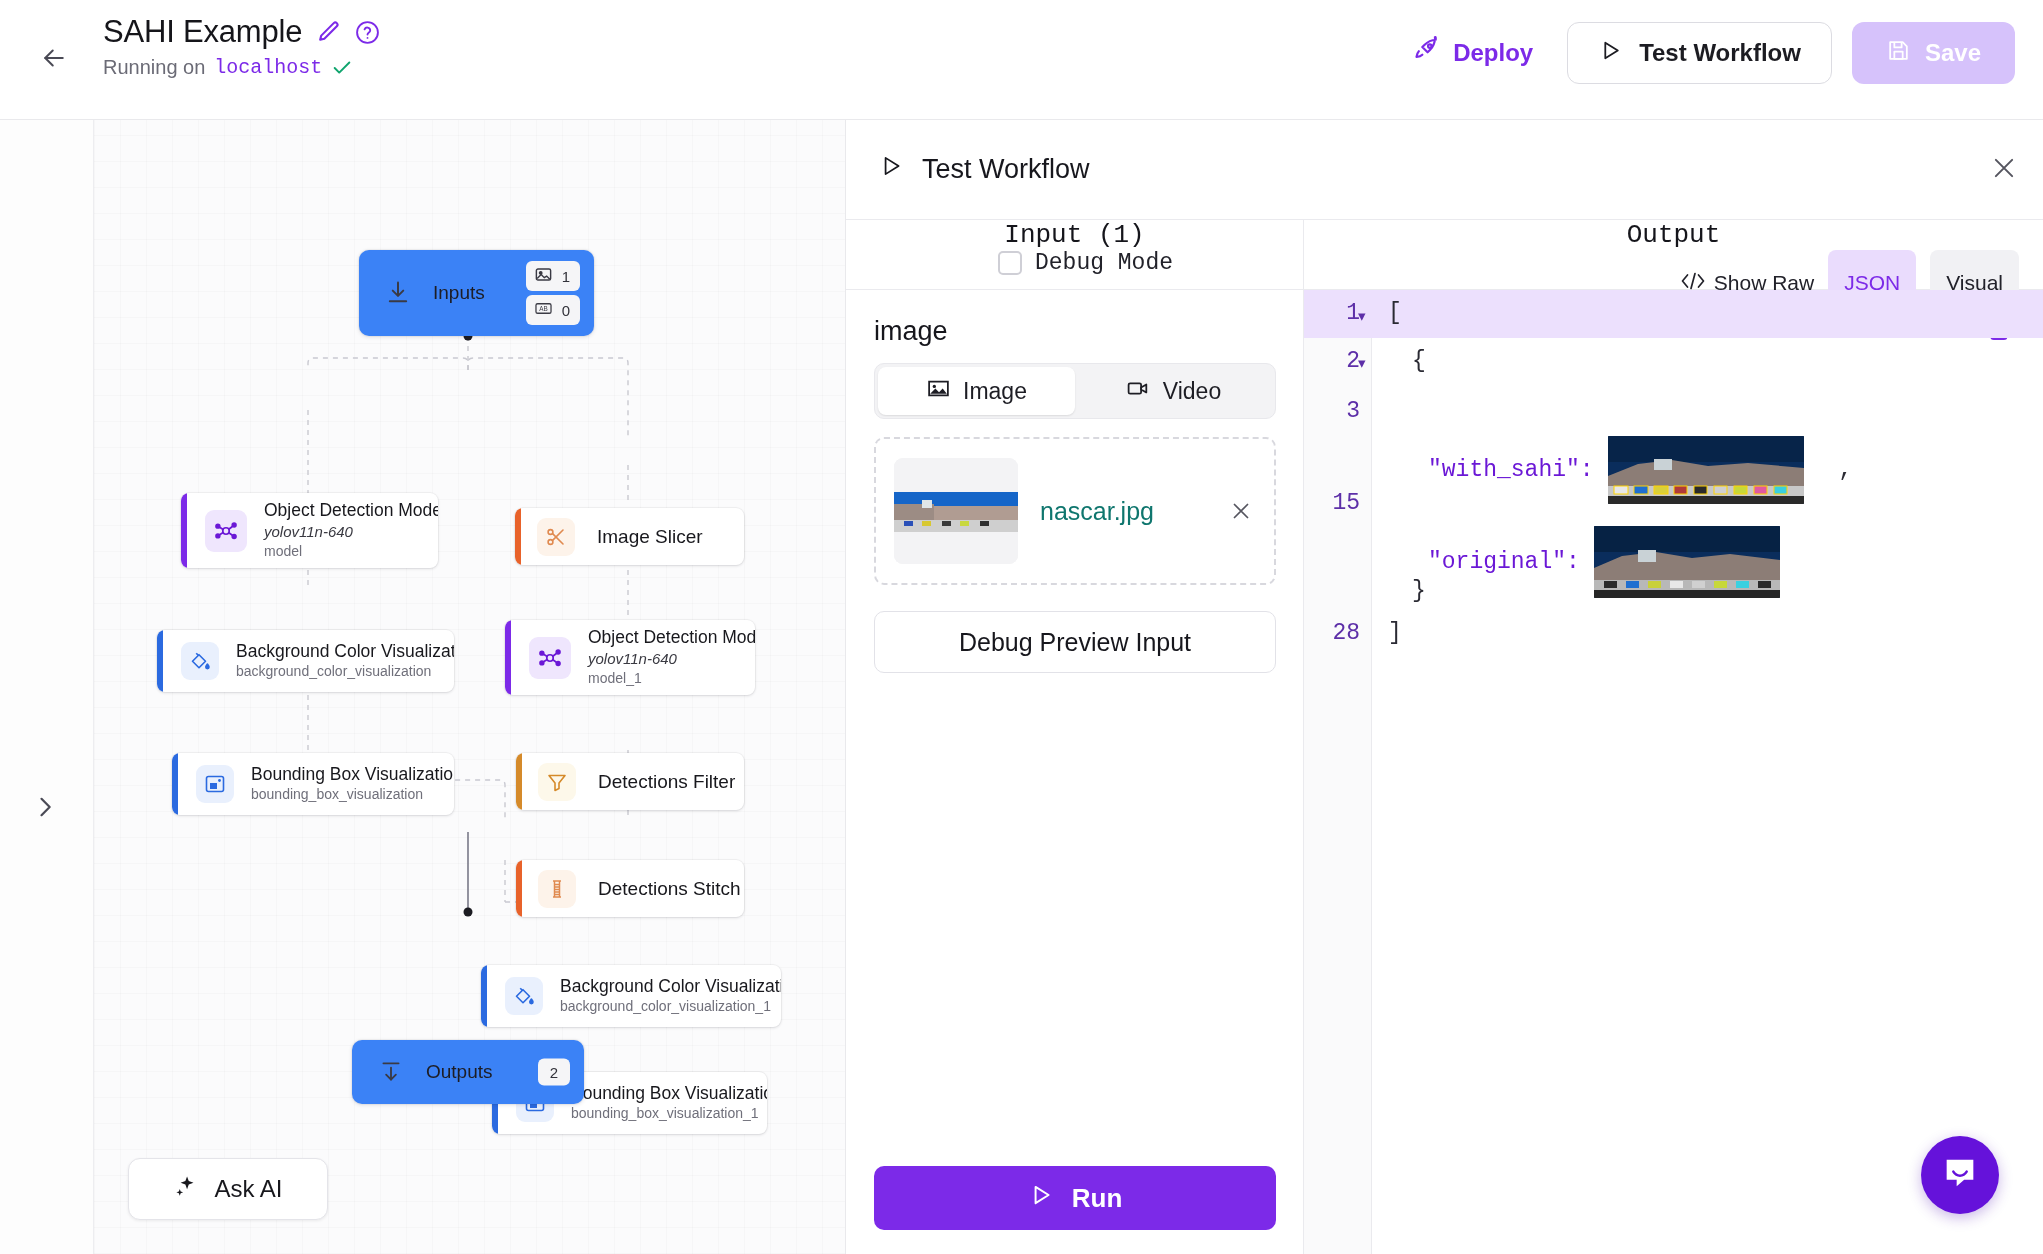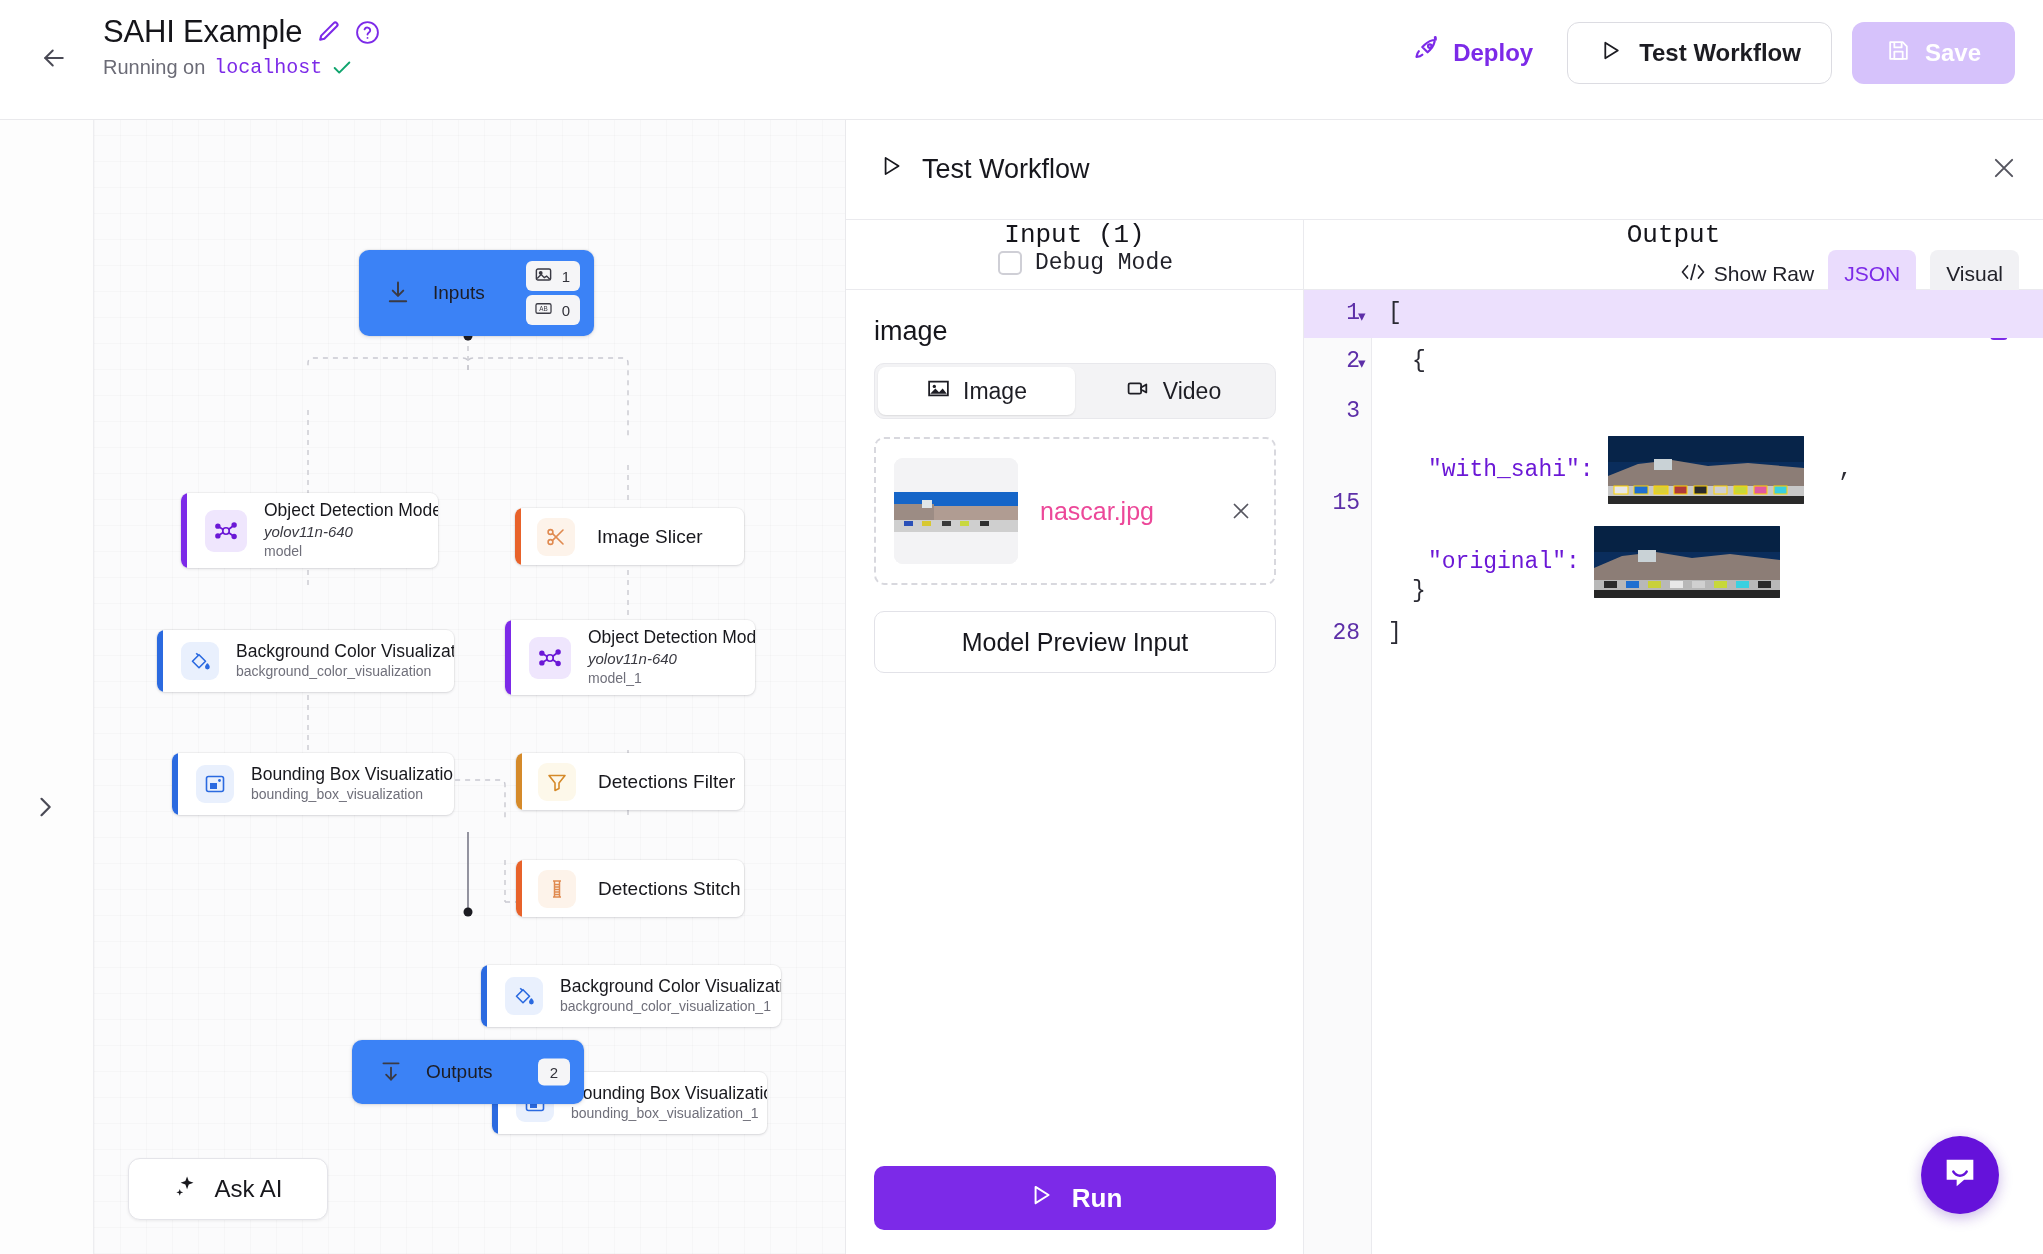--- a/index.html
+++ b/index.html
@@ -132,21 +132,21 @@
   .col-head { height: 70px; border-bottom: 1px solid #eaeaee; display: flex; align-items: center; padding: 0 24px; flex-direction: column; }
   .col-head .ch-title { font-size: 26px; color: #15151b; font-family: "Liberation Mono", monospace; }
 
   .debug-wrap { display: flex; align-items: center; gap: 13px; margin-left: 22px; cursor: pointer; }
   .debug-box { width: 24px; height: 24px; border: 2px solid #cfcfd6; border-radius: 5px; background: #fff; }
   .debug-label { font-size: 23px; color: #22222a; font-family: "Liberation Mono", monospace; }
 
   .out-head-right { margin-left: auto; display: flex; align-items: center; gap: 14px; }
   .showraw { display: flex; align-items: center; gap: 8px; font-size: 21px; color: #22222a; cursor: pointer; }
   .seg {
-    padding: 12px 16px; border-radius: 8px; font-size: 21px; cursor: pointer;
+    padding: 21px 16px; border-radius: 8px; font-size: 21px; cursor: pointer;
   }
   .seg.active { background: #eadcfd; color: #7c2ae8; font-weight: 400; }
   .seg.inactive { background: #f1f1f4; color: #22222a; }
 
   .input-content { padding: 26px 28px 0 28px; }
   .field-label { font-size: 27px; color: #16161c; margin-bottom: 16px; }
   .tab-group {
     display: flex; background: #f3f3f5; border: 1px solid #e8e8ec; border-radius: 10px;
     padding: 3px; height: 56px; width: 402px;
   }
@@ -158,21 +158,21 @@
 
   .dropzone {
     margin-top: 18px; width: 402px; height: 148px;
     border: 2px dashed #d8d8de; border-radius: 10px;
     display: flex; align-items: center; padding-left: 18px;
   }
   .thumb {
     width: 124px; height: 106px; border-radius: 9px; overflow: hidden;
     background: #f2f2f4; flex: none; position: relative;
   }
-  .file-name { margin-left: 22px; font-size: 25px; color: #ec4899; }
+  .file-name { margin-left: 22px; font-size: 25px; color: #0f766e; }
   .file-x { margin-left: auto; margin-right: 20px; cursor: pointer; display:flex; }
 
   .save-preview {
     margin-top: 26px; width: 402px; height: 62px;
     background: #fff; border: 1px solid #e2e2e8; border-radius: 10px;
     display: flex; align-items: center; justify-content: center;
     font-size: 25px; color: #17171d; cursor: pointer;
   }
   .run-btn {
     position: absolute; left: 28px; bottom: 24px; width: 402px; height: 64px;
@@ -596,21 +596,21 @@
             </div>
             <span class="file-name">nascar.jpg</span>
             <span class="file-x">
               <svg width="26" height="26" viewBox="0 0 24 24" fill="none" stroke="#55555f" stroke-width="1.6" stroke-linecap="round">
                 <path d="M6 6l12 12M18 6L6 18"></path>
               </svg>
             </span>
           </div>
 
           <div class="save-preview">
-            <span>Model Preview Input</span>
+            <span>Debug Preview Input</span>
           </div>
         </div>
 
         <div class="run-btn">
           <span>
             <svg width="26" height="26" viewBox="0 0 24 24" fill="none" stroke="#ffffff" stroke-width="1.8" stroke-linejoin="round">
               <path d="M7 4.5l12 7.5-12 7.5z"></path>
             </svg>
           </span>
           <span>Run</span>

